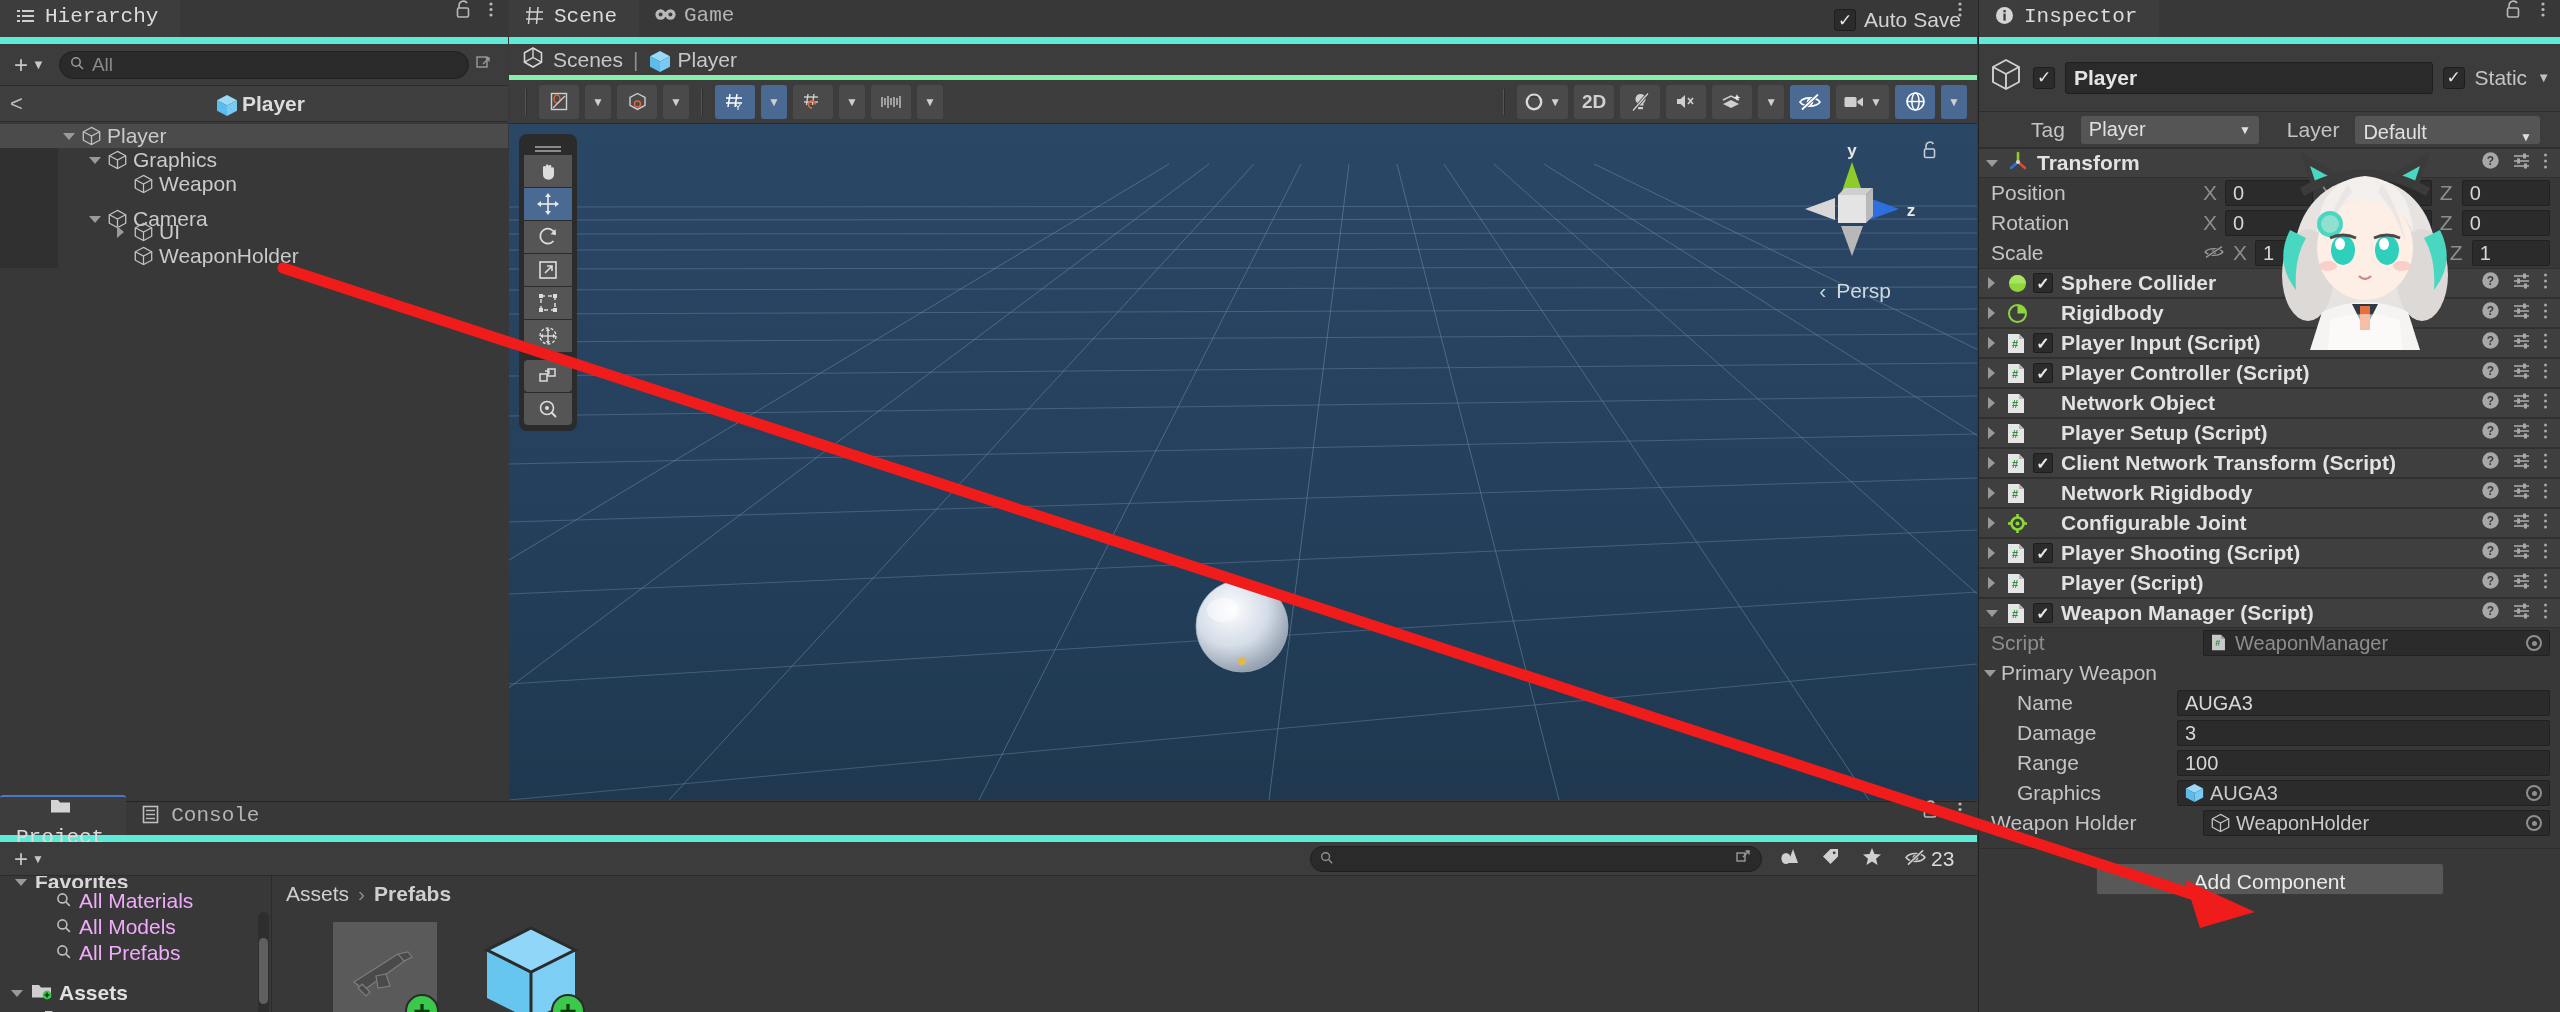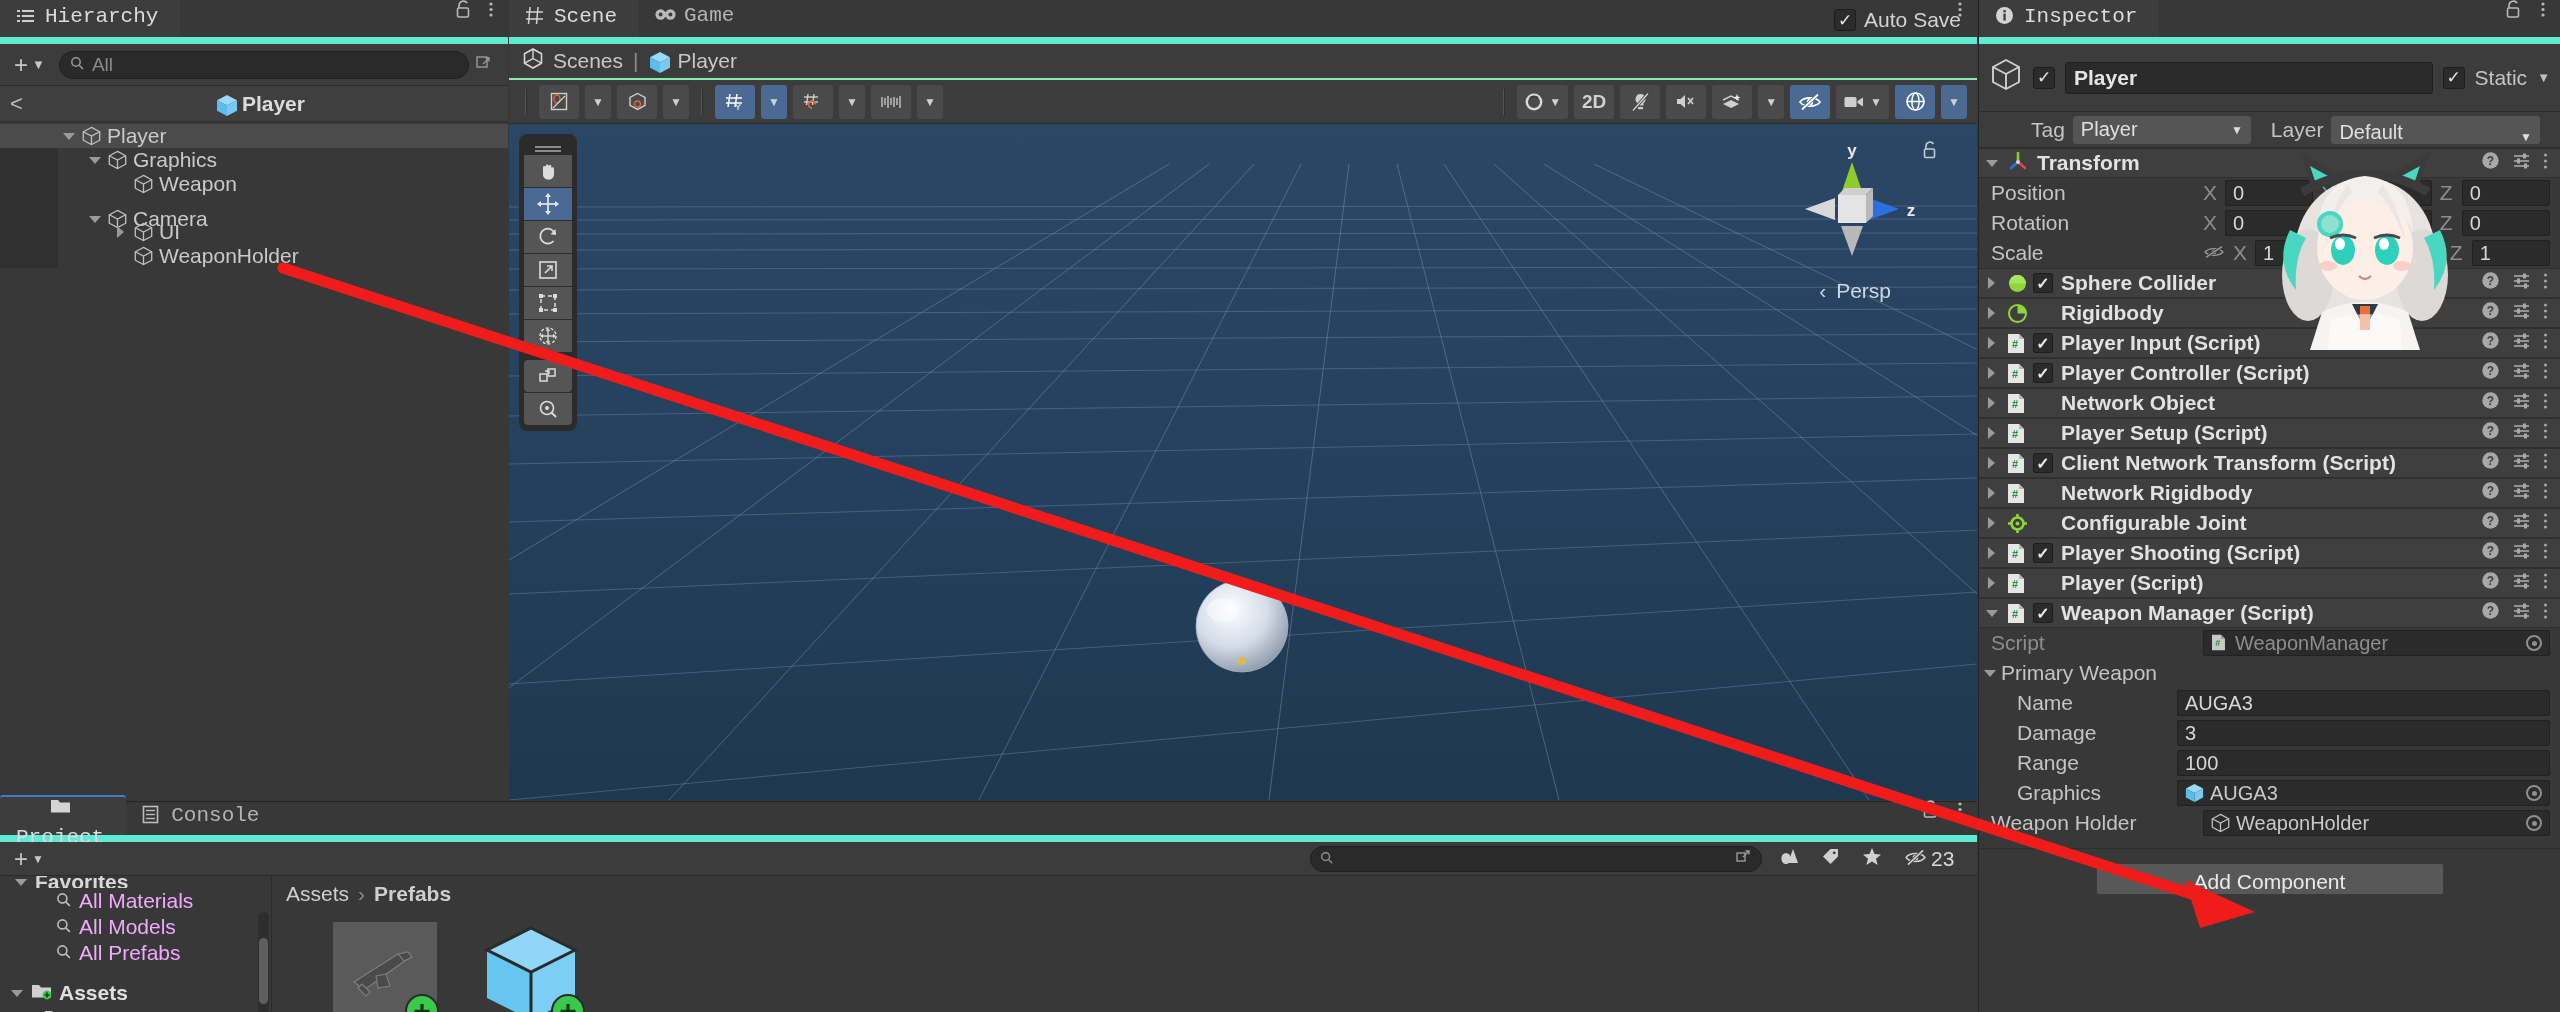--- a/index.html
+++ b/index.html
@@ -58,21 +58,21 @@
     border-top:6px solid transparent; border-bottom:6px solid transparent; border-left:7px solid #9a9a9a;}
 
   
   .cube { width: 19px; height: 20px; display: inline-block; position: relative; flex:none;}
   .cube svg { display:block; }
 
   
   #scene { left: 509px; top: 0; width: 1468px; height: 800px; background: #383838; }
   #scene-breadcrumb { height: 36px; background: #3c3c3c; display:flex; align-items:center;
                       padding: 0 14px; gap:10px; font-size:21px; color:#c8c8c8;
-                      border-bottom:2px solid #86efac;}
+                      border-bottom:5px solid #86efac;}
   #scene-toolbar { height: 44px; background: #3c3c3c; display:flex; align-items:center;
                    padding: 0 10px; gap: 6px; border-bottom:1px solid #2b2b2b;}
   .tbtn { height: 34px; min-width: 40px; background: #4a4a4a; border-radius: 3px;
           display:flex; align-items:center; justify-content:center; color:#d0d0d0;
           font-size: 17px; padding: 0 7px; }
   .tbtn.blue { background: #4a6a94; }
   .tbtn.sm { min-width: 26px; padding: 0 4px;}
   .sep { width: 2px; height: 26px; background: #2e2e2e; margin: 0 6px;
          border-left:1px solid #555; }
   #autosave { position:absolute; right: 16px; top: 8px; display:flex; align-items:center;
@@ -102,21 +102,21 @@
   #lock { position:absolute; right: 38px; top: 16px; color:#b9c4cf; font-size:20px;}
 
   
   #inspector { left: 1978px; top: 0; width: 582px; height: 1012px; background: #383838;
                border-left:1px solid #242424;}
   #insp-head { height: 68px; background: #3c3c3c; display:flex; align-items:center;
                padding: 0 10px; gap: 10px; border-bottom:1px solid #2d2d2d;}
   .namefield { flex: 1; height: 32px; background: #2a2a2a; border:1px solid #1f1f1f;
                border-radius:3px; display:flex; align-items:center; padding: 0 8px;
                font-size: 21px; color:#e4e4e4; font-weight: bold;}
-  .tagrow { height: 36px; display:flex; align-items:center; gap: 8px; padding: 0 10px;
+  .tagrow { height: 36px; display:flex; align-items:center; gap: 16px; padding: 0 10px;
             background:#3c3c3c; border-bottom:1px solid #2d2d2d;}
   .dd { height: 28px; background:#555; border-radius:3px; display:flex; align-items:center;
         padding: 0 8px; font-size:20px; color:#e0e0e0; position:relative;}
   .dd .car { margin-left:auto; padding-left: 10px; }
   .comp-head { height: 30px; display:flex; align-items:center; gap: 8px; padding: 0 6px;
                background:#3f3f3f; border-top:1px solid #303030; border-bottom:1px solid #303030;
                font-size: 21px; color:#e2e2e2; font-weight: bold;}
   .comp-head .icons { margin-left:auto; display:flex; align-items:center; gap: 12px; padding-right:6px;
                       color:#a8a8a8; font-size:18px; font-weight:normal;}
   .prow { height: 30px; display:flex; align-items:center; font-size:21px; color:#c4c4c4;

